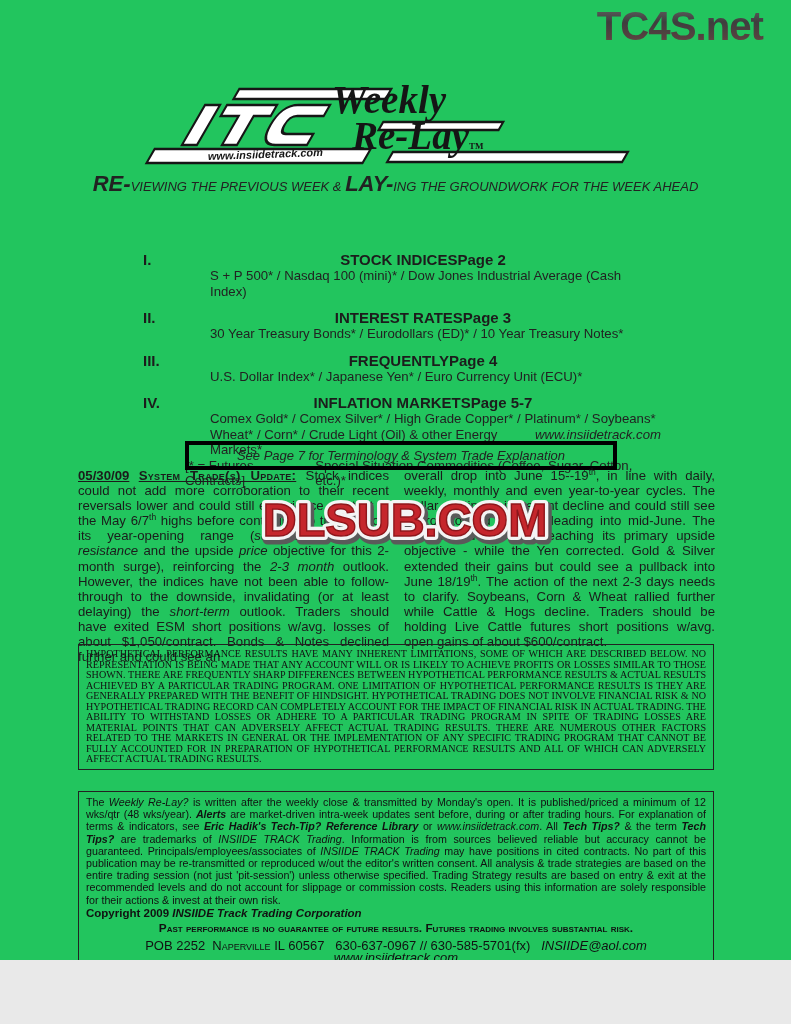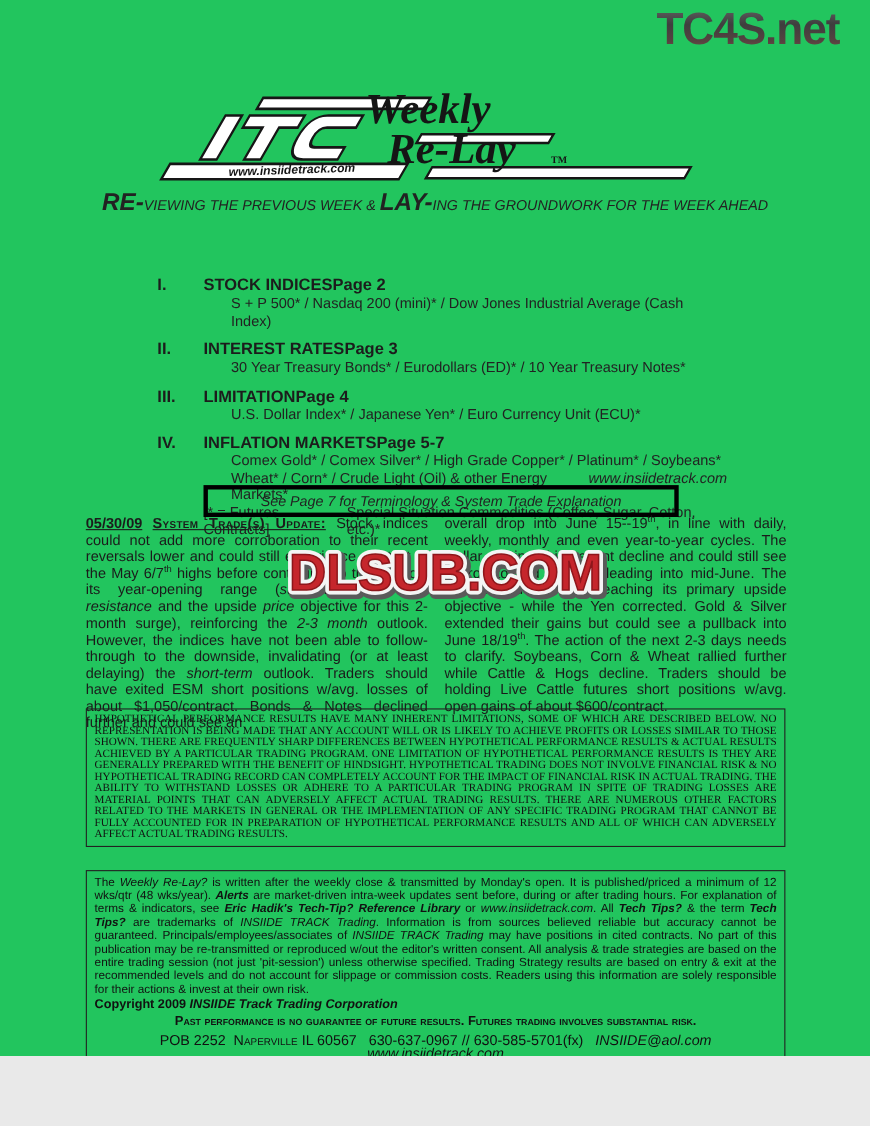--- a/index.html
+++ b/index.html
@@ -7,39 +7,39 @@
         font-family:"Liberation Sans",sans-serif;color:#1c1c1c;overflow:hidden;}
 
   
   .tc4s{position:absolute;top:0;right:4px;}
 
   
   .emblem{position:absolute;left:138px;top:86px;}
   .wordmark{position:absolute;left:332px;top:82px;font-family:"Liberation Serif",serif;
             font-weight:bold;font-style:italic;font-size:39px;line-height:36px;color:#151515;}
   .wordmark .l2{margin-left:20px;display:block;}
-  .wordmark .tm{font-size:9px;font-style:normal;vertical-align:baseline;margin-left:32px;}
+  .wordmark .tm{font-size:9px;font-style:normal;vertical-align:baseline;}
 
   
   .tagline{position:absolute;top:171px;left:0;width:100%;text-align:center;
            font-style:italic;font-size:13px;color:#222;}
   .tagline .big{font-size:22px;font-weight:bold;}
 
   
   .period-box{position:absolute;top:204px;left:200px;width:390px;height:30px;
               border:2px solid #111;display:flex;align-items:center;justify-content:center;gap:10px;}
   .period-label{font-variant:small-caps;font-size:16px;color:#222;}
   .period-value{font-weight:bold;font-size:19px;color:#111;}
 
   
   .toc{position:absolute;top:251px;left:143px;width:518px;}
   .toc-item{display:flex;margin-bottom:10px;}
   .toc-num{width:42px;font-weight:bold;font-size:15px;}
   .toc-main{flex:1;}
-  .toc-title-row{display:flex;justify-content:flex-start;font-weight:bold;font-size:15px;line-height:17px;}
+  .toc-title-row{display:flex;justify-content:center;font-weight:bold;font-size:15px;line-height:17px;}
   .toc-sub{margin-left:25px;font-size:13.2px;line-height:15.5px;color:#222;}
   .toc-sub-flex{display:flex;justify-content:space-between;}
   .toc-sub-note{font-style:italic;}
   .toc-sub-wide{margin-left:0;}
 
   
   .see-box{position:absolute;top:441px;left:185px;width:424px;height:21px;border:4px solid #000000;
            display:flex;align-items:center;justify-content:center;
            font-style:italic;font-size:13px;color:#222;}
 
@@ -117,40 +117,40 @@
 
   <div class="toc">
 
     <div class="toc-item">
       <div class="toc-num">I.</div>
       <div class="toc-main">
         <div class="toc-title-row">
           <span>STOCK INDICES</span>
           <span>Page 2</span>
         </div>
-        <div class="toc-sub">S + P 500* / Nasdaq 200 (mini)* / Dow Jones Industrial Average (Cash Index)</div>
+        <div class="toc-sub">S + P 500* / Nasdaq 100 (mini)* / Dow Jones Industrial Average (Cash Index)</div>
       </div>
     </div>
 
     <div class="toc-item">
       <div class="toc-num">II.</div>
       <div class="toc-main">
         <div class="toc-title-row">
           <span>INTEREST RATES</span>
           <span>Page 3</span>
         </div>
         <div class="toc-sub">30 Year Treasury Bonds* / Eurodollars (ED)* / 10 Year Treasury Notes*</div>
       </div>
     </div>
 
     <div class="toc-item">
       <div class="toc-num">III.</div>
       <div class="toc-main">
         <div class="toc-title-row">
-          <span>LIMITATION</span>
+          <span>FREQUENTLY</span>
           <span>Page 4</span>
         </div>
         <div class="toc-sub">U.S. Dollar Index* / Japanese Yen* / Euro Currency Unit (ECU)*</div>
       </div>
     </div>
 
     <div class="toc-item">
       <div class="toc-num">IV.</div>
       <div class="toc-main">
         <div class="toc-title-row">

